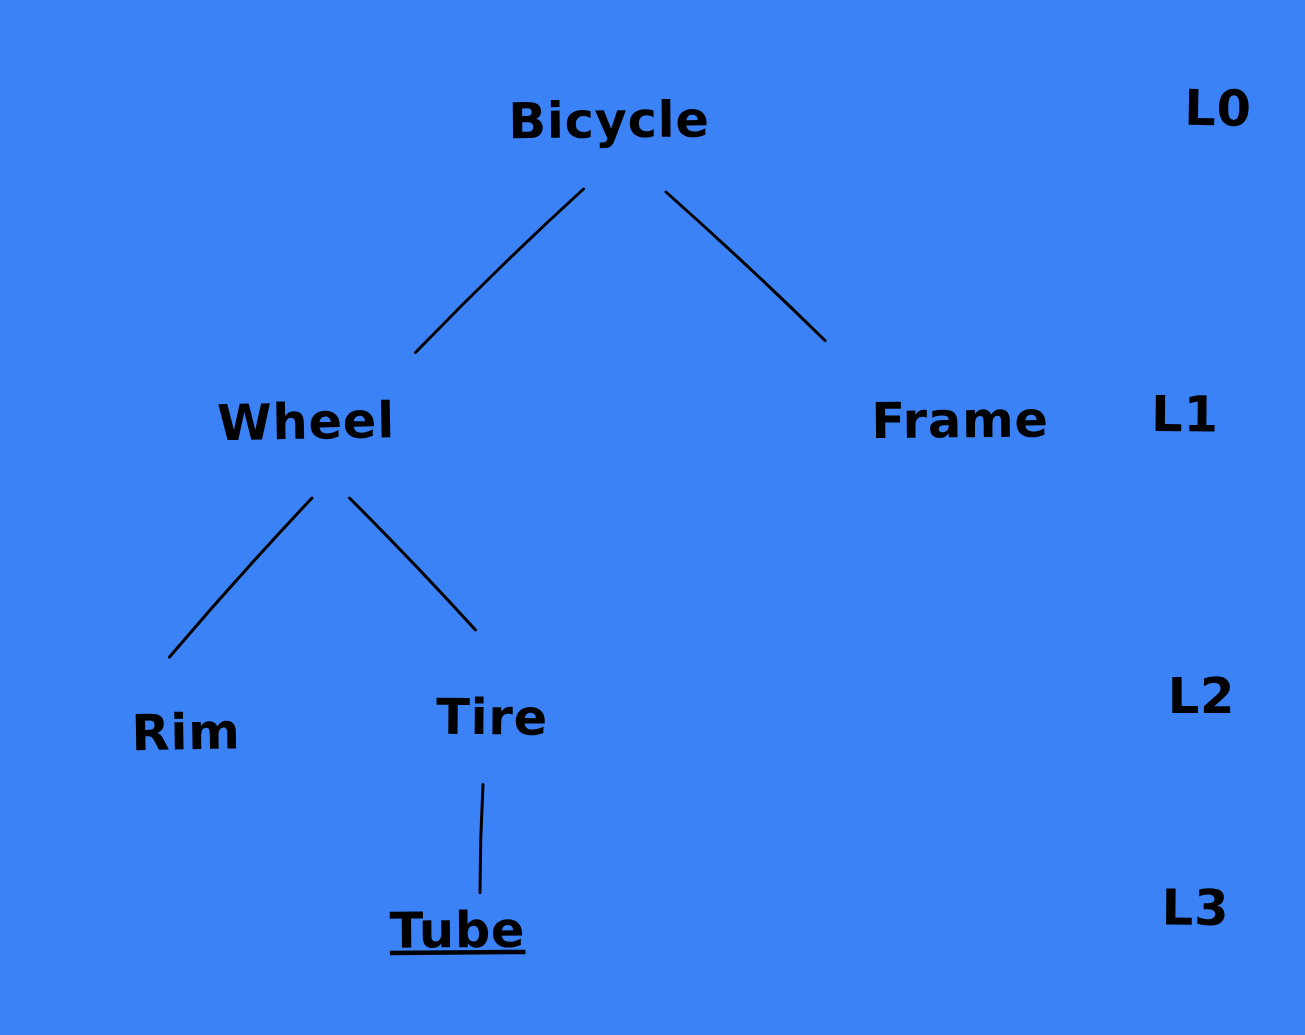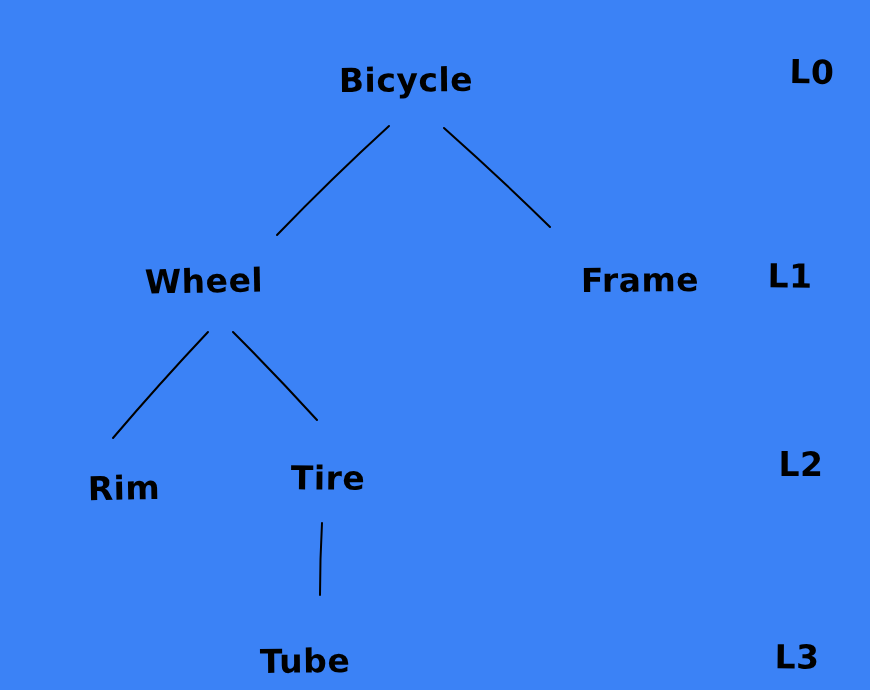--- a/index.html
+++ b/index.html
@@ -39,25 +39,25 @@
     font-size: 33px;
     line-height: 1;
     white-space: nowrap;
     letter-spacing: 0.5px;
   }
   .node-bicycle { left: 406px; top: 80px;  transform: translate(-50%,-50%) rotate(-0.5deg); }
   .node-wheel   { left: 204px; top: 281px; transform: translate(-50%,-50%) rotate(-1deg); }
   .node-frame   { left: 640px; top: 280px; transform: translate(-50%,-50%) rotate(-0.5deg); }
   .node-rim     { left: 124px; top: 488px; transform: translate(-50%,-50%) rotate(-1deg); }
   .node-tire    { left: 328px; top: 478px; transform: translate(-50%,-50%) rotate(0.5deg); }
-  .node-tube    { left: 305px; top: 661px; transform: translate(-50%,-50%) rotate(-0.5deg); }
+  .node-tube    { left: 305px; top: 620px; transform: translate(-50%,-50%) rotate(-0.5deg); text-decoration: underline; }
   .level-l0 { left: 812px; top: 72px;  transform: translate(-50%,-50%) rotate(1deg); }
   .level-l1 { left: 790px; top: 276px; transform: translate(-50%,-50%) rotate(0.5deg); }
   .level-l2 { left: 801px; top: 464px; transform: translate(-50%,-50%) rotate(0deg); }
-  .level-l3 { left: 797px; top: 657px; transform: translate(-50%,-50%) rotate(0.5deg); }
+  .level-l3 { left: 797px; top: 605px; transform: translate(-50%,-50%) rotate(0.5deg); }
 </style>
 </head>
 <body>
 
 <div class="canvas">
 
   <svg class="edges" viewBox="0 0 870 690" xmlns="http://www.w3.org/2000/svg">
     <path class="edge" d="M389,126 Q331,179 277,235"></path>
     <path class="edge" d="M444,128 Q498,176 550,227"></path>
     <path class="edge" d="M208,332 Q159,384 113,438"></path>

